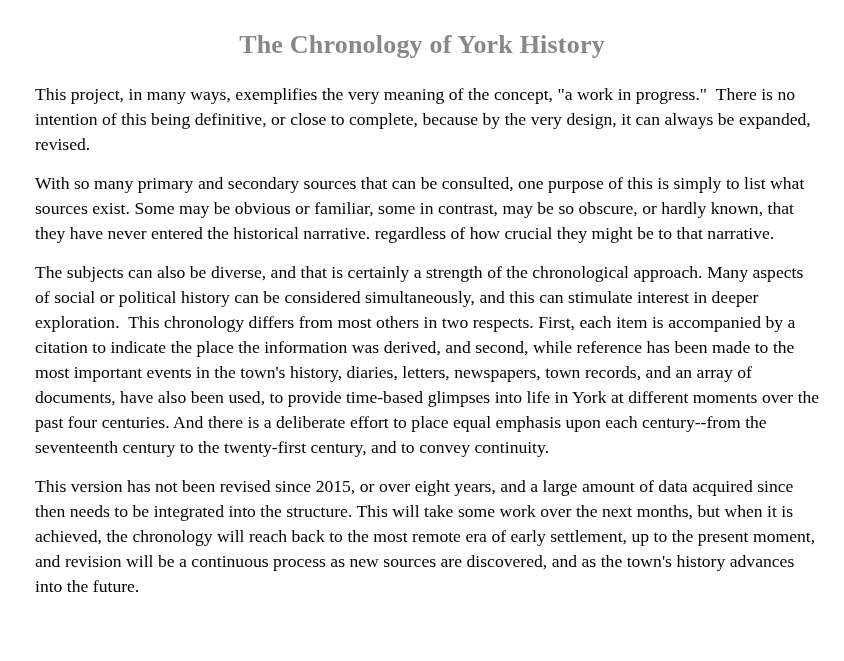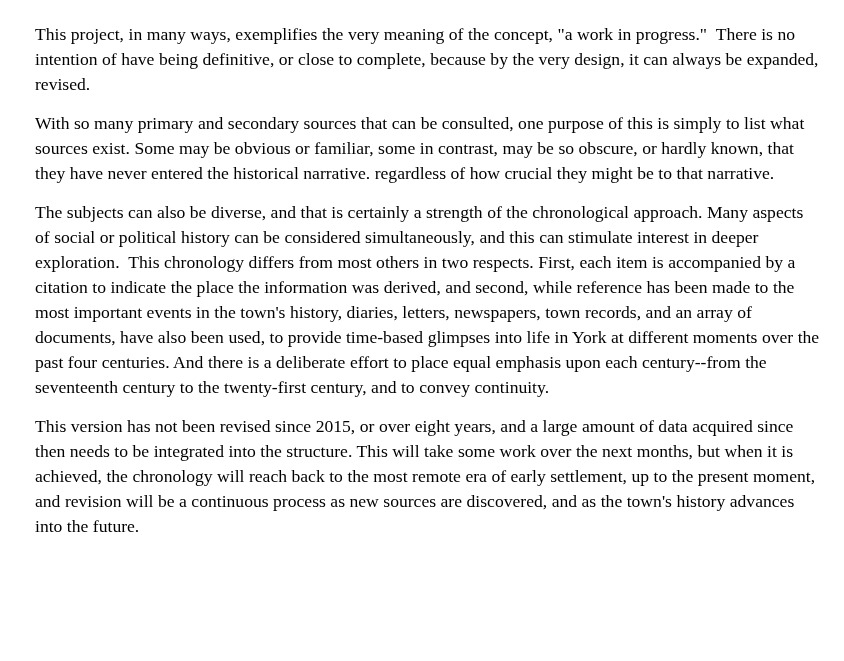--- a/index.html
+++ b/index.html
@@ -47,21 +47,22 @@
   }
   .para:last-child {
     margin-bottom: 1px;
   }
 </style>
 </head>
 <body>
 
 <div class="page">
 
+  <h1 class="doc-title">The Chronology of York History</h1>
 
   <div class="body-copy">
-    <p class="para">This project, in many ways, exemplifies the very meaning of the concept, "a work in progress."  There is no intention of have being definitive, or close to complete, because by the very design, it can always be expanded, revised.</p>
+    <p class="para">This project, in many ways, exemplifies the very meaning of the concept, "a work in progress."  There is no intention of this being definitive, or close to complete, because by the very design, it can always be expanded, revised.</p>
     <p class="para">With so many primary and secondary sources that can be consulted, one purpose of this is simply to list what sources exist. Some may be obvious or familiar, some in contrast, may be so obscure, or hardly known, that they have never entered the historical narrative. regardless of how crucial they might be to that narrative.</p>
     <p class="para">The subjects can also be diverse, and that is certainly a strength of the chronological approach. Many aspects of social or political history can be considered simultaneously, and this can stimulate interest in deeper exploration.  This chronology differs from most others in two respects. First, each item is accompanied by a citation to indicate the place the information was derived, and second, while reference has been made to the most important events in the town's history, diaries, letters, newspapers, town records, and an array of documents, have also been used, to provide time-based glimpses into life in York at different moments over the past four centuries. And there is a deliberate effort to place equal emphasis upon each century--from the seventeenth century to the twenty-first century, and to convey continuity.</p>
     <p class="para">This version has not been revised since 2015, or over eight years, and a large amount of data acquired since then needs to be integrated into the structure. This will take some work over the next months, but when it is achieved, the chronology will reach back to the most remote era of early settlement, up to the present moment, and revision will be a continuous process as new sources are discovered, and as the town's history advances into the future.</p>
   </div>
 
 </div>
 
 </body></html>

